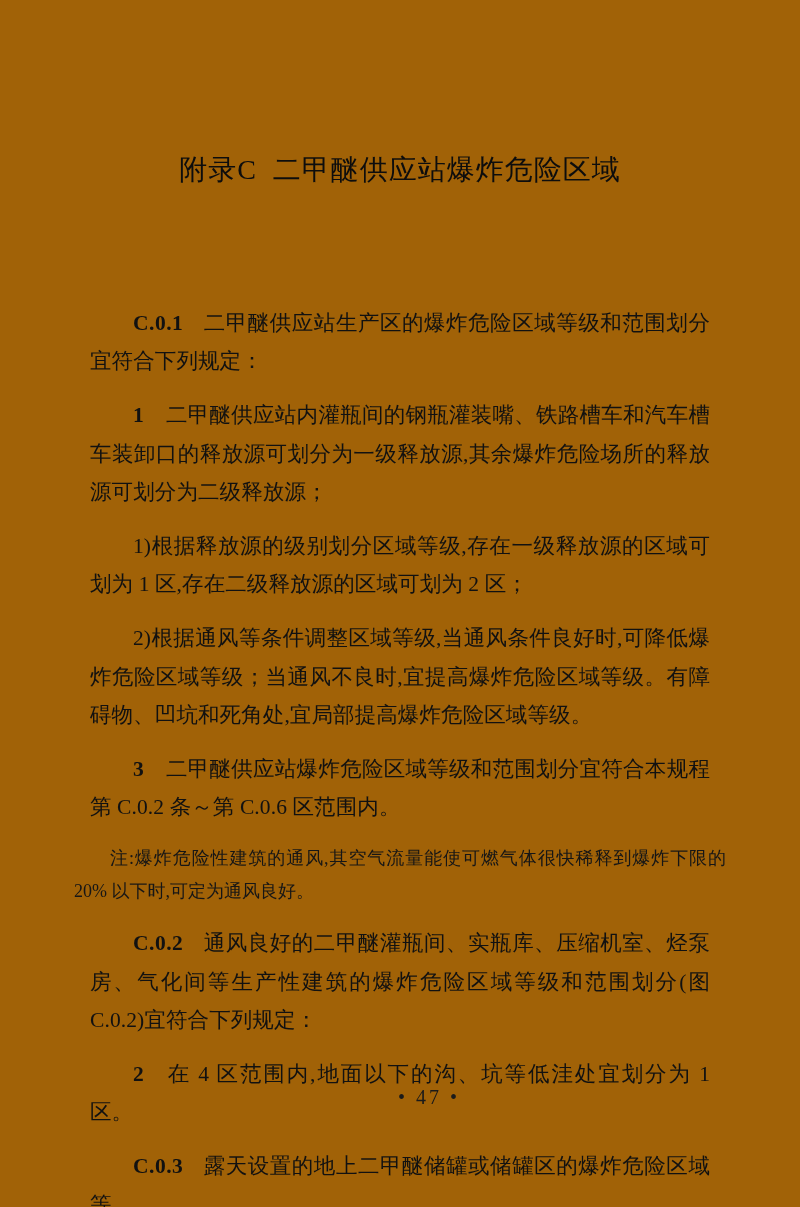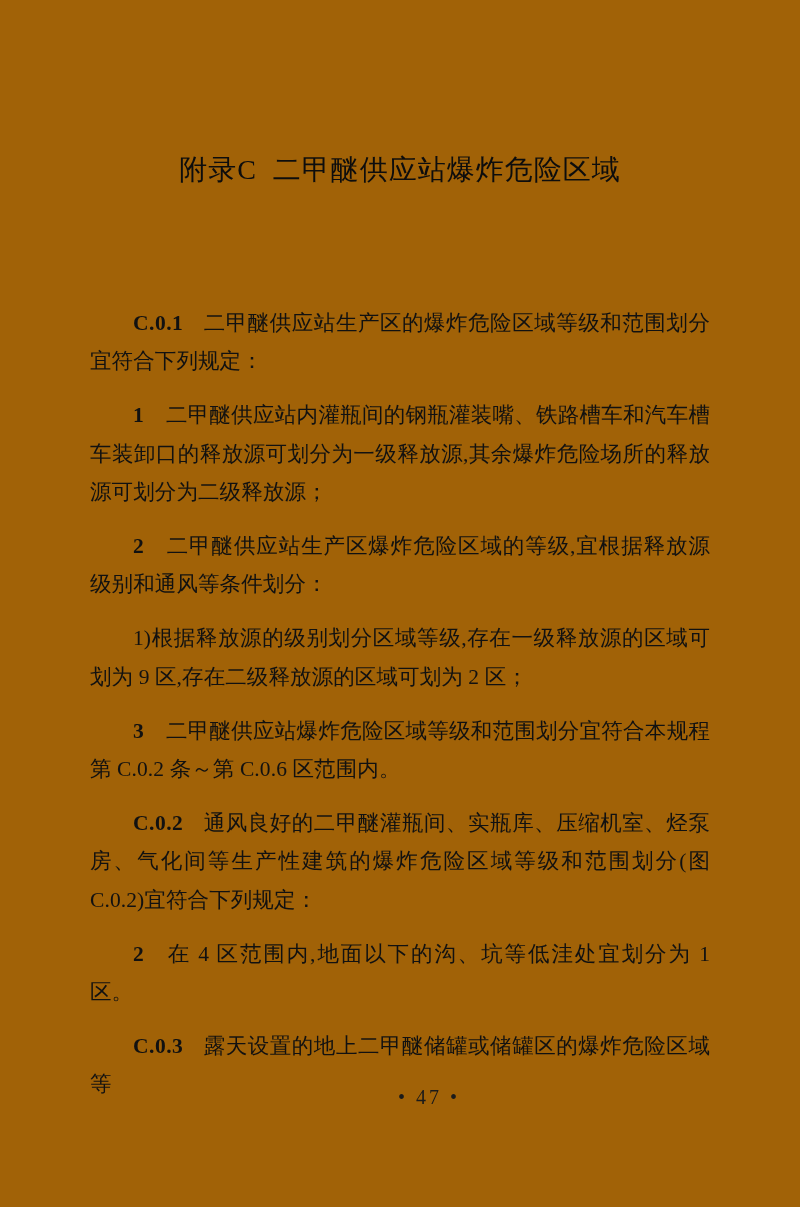--- a/index.html
+++ b/index.html
@@ -95,27 +95,28 @@
   <div class="title-block">
     <div class="title-line">附录C  二甲醚供应站爆炸危险区域</div>
   </div>
 
   <div class="body-block">
 
     <p class="para ind-1"><span class="clause">C.0.1</span><span>二甲醚供应站生产区的爆炸危险区域等级和范围划分宜符合下列规定：</span></p>
 
     <p class="para ind-1"><span class="num">1</span><span>二甲醚供应站内灌瓶间的钢瓶灌装嘴、铁路槽车和汽车槽车装卸口的释放源可划分为一级释放源,其余爆炸危险场所的释放源可划分为二级释放源；</span></p>
 
-    <p class="para ind-1"><span class="num">2</span><span>二甲醚供应站生产区爆炸危险区域的等级,宜根据释放源级别和通风等条件划分：</span></p>
 
-    <p class="para ind-sub"><span>1)</span><span>根据释放源的级别划分区域等级,存在一级释放源的区域可划为 9 区,存在二级释放源的区域可划为 2 区；</span></p>
+    <p class="para ind-sub"><span>1)</span><span>根据释放源的级别划分区域等级,存在一级释放源的区域可划为 1 区,存在二级释放源的区域可划为 2 区；</span></p>
 
+    <p class="para ind-sub"><span>2)</span><span>根据通风等条件调整区域等级,当通风条件良好时,可降低爆炸危险区域等级；当通风不良时,宜提高爆炸危险区域等级。有障碍物、凹坑和死角处,宜局部提高爆炸危险区域等级。</span></p>
 
     <p class="para ind-1"><span class="num">3</span><span>二甲醚供应站爆炸危险区域等级和范围划分宜符合本规程第 C.0.2 条～第 C.0.6 区范围内。</span></p>
 
+    <p class="note"><span>注:</span><span>爆炸危险性建筑的通风,其空气流量能使可燃气体很快稀释到爆炸下限的 20% 以下时,可定为通风良好。</span></p>
 
     <p class="para ind-1"><span class="clause">C.0.2</span><span>通风良好的二甲醚灌瓶间、实瓶库、压缩机室、烃泵房、气化间等生产性建筑的爆炸危险区域等级和范围划分(图 C.0.2)宜符合下列规定：</span></p>
 
 
     <p class="para ind-1"><span class="num">2</span><span>在 4 区范围内,地面以下的沟、坑等低洼处宜划分为 1 区。</span></p>
 
     <p class="para ind-1"><span class="clause">C.0.3</span><span>露天设置的地上二甲醚储罐或储罐区的爆炸危险区域等</span></p>
 
   </div>
 

